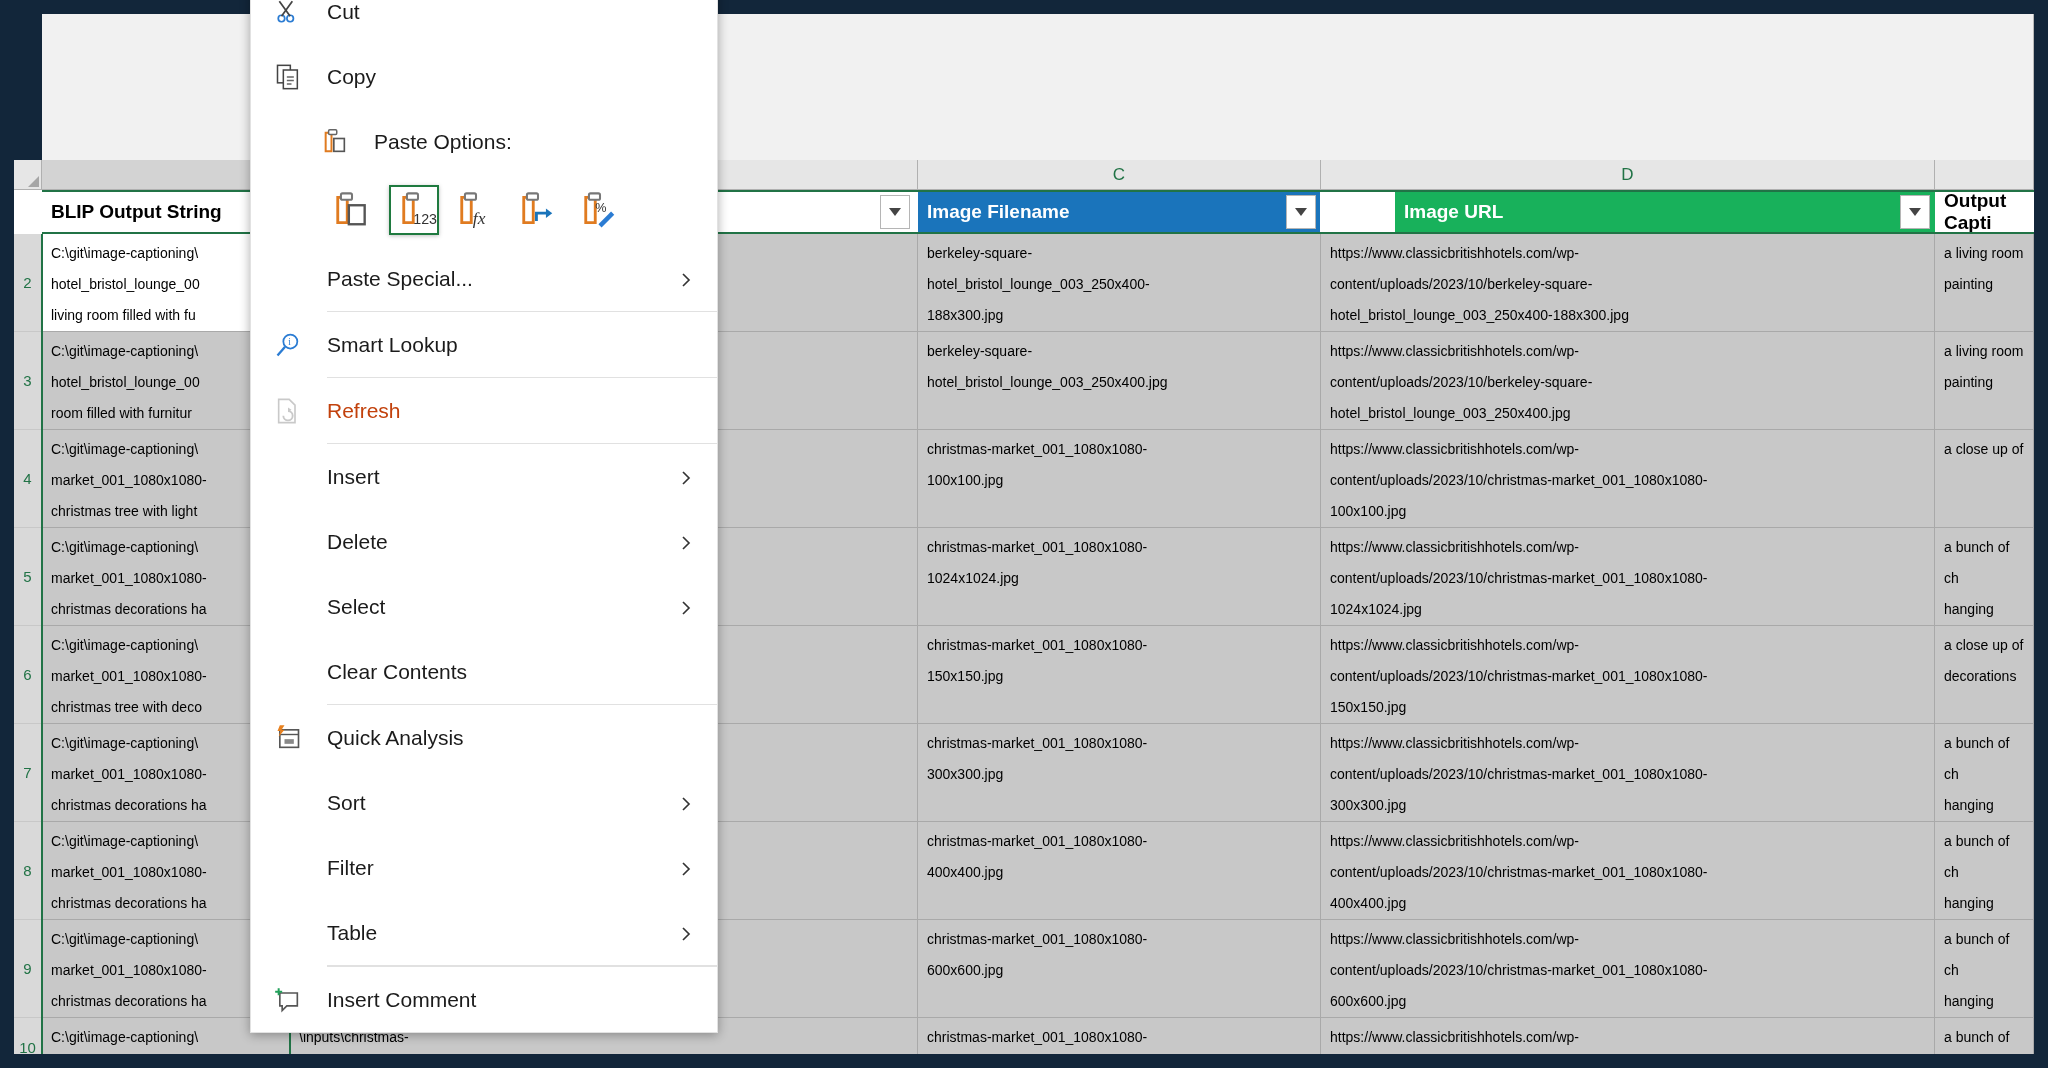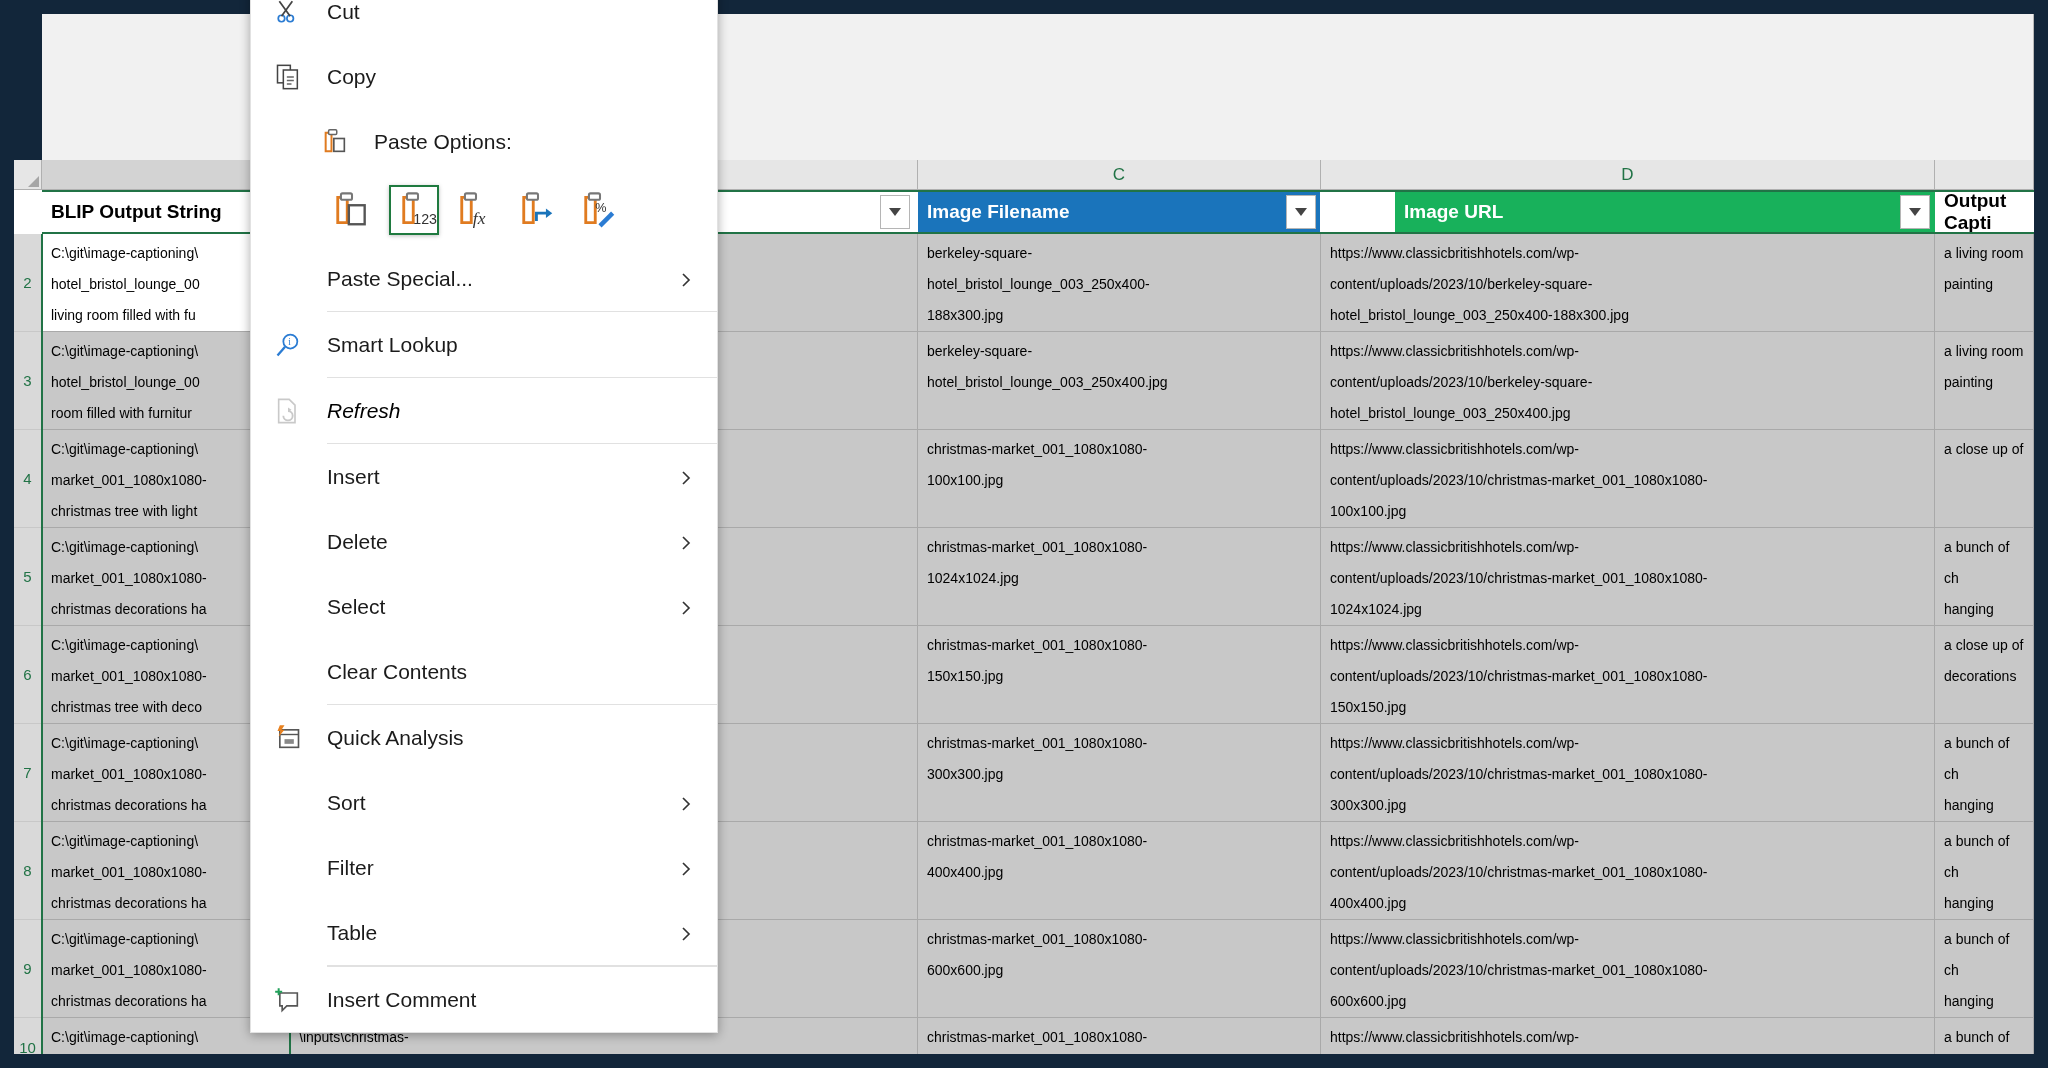--- a/index.html
+++ b/index.html
@@ -151,21 +151,21 @@
     transform: translateY(-50%);
     width: 38px; height: 38px;
     display: flex; align-items: center; justify-content: center;
   }
   .mi .chev {
     position: absolute; right: 22px; top: 50%;
     transform: translateY(-50%);
     width: 18px; height: 18px;
   }
   .mi.bold { font-weight: normal; margin-left: 47px; }
-  .mi.disabled { color: #000000; font-style: italic; }
+  .mi.disabled { color: #c2410c; }
   .mi-sep {
     height: 1px; background: #e1e1e1;
     margin-left: 76px; margin-right: 0;
   }
 
   .paste-row {
     display: flex; align-items: center;
     padding-left: 76px;
     height: 72px;
     gap: 12px;

